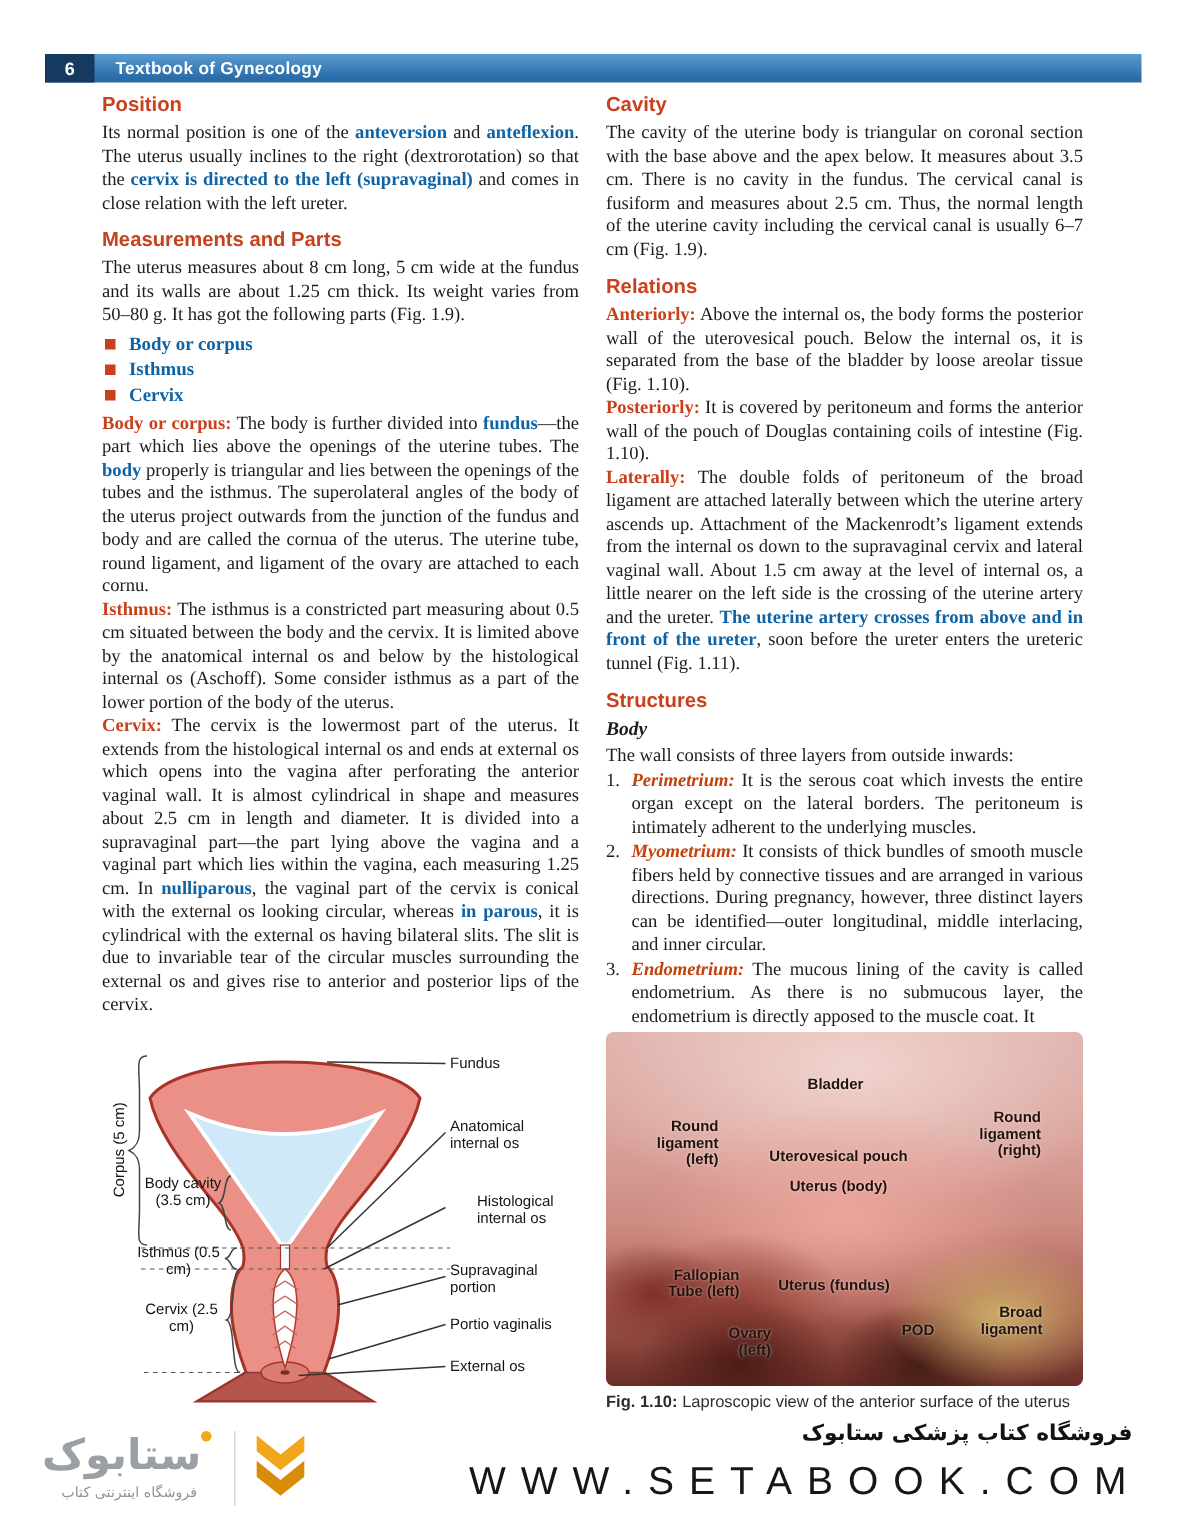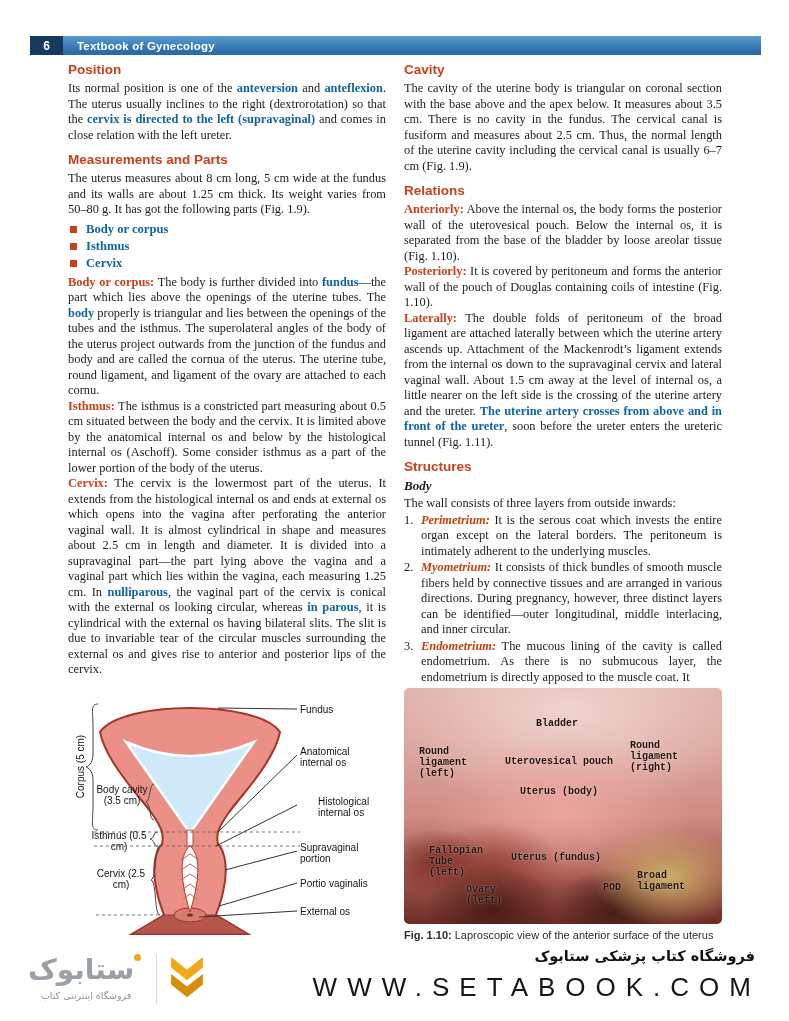--- a/index.html
+++ b/index.html
@@ -74,28 +74,28 @@
       radial-gradient(80px 55px at 66% 94%, rgba(64,26,20,.9), rgba(64,26,20,0) 75%),
       radial-gradient(90px 60px at 28% 94%, rgba(74,26,22,.95), rgba(74,26,22,0) 75%),
       radial-gradient(70px 45px at 10% 74%, rgba(123,44,36,.9), rgba(123,44,36,0) 75%),
       radial-gradient(95px 60px at 28% 76%, rgba(142,58,48,.8), rgba(142,58,48,0) 75%),
       radial-gradient(170px 95px at 50% 52%, #eba69d, rgba(235,166,157,0) 78%),
       radial-gradient(230px 120px at 52% 10%, #f0d3cd, rgba(240,211,205,0) 82%),
       linear-gradient(180deg, #dfb0aa 0%, #d9a29b 30%, #cd8a81 55%, #a65a50 78%, #6b2d26 100%);
   }
   .plab {
     position:absolute; transform:translateX(-50%);
-    font-family:Liberation Mono, monospace; font-weight:bold;
-    font-size:10px; line-height:11px; color:#23130c; text-align:left;
+    font-family:Liberation Sans, sans-serif; font-weight:bold;
+    font-size:10px; line-height:11px; color:#23130c; text-align:right;
     text-shadow:0 0 2px rgba(255,255,255,.55);
   }
   .nw { white-space:nowrap; }
   .pl-bladder { left:153px; top:30px; }
   .pl-roundleft { left:45px; top:58px; width:60px; }
-  .pl-utv { left:142px; top:68px;padding-left:26px; }
+  .pl-utv { left:142px; top:78px;padding-left:26px; }
   .pl-roundright { left:258px; top:52px; width:64px; }
   .pl-ubody { left:155px; top:98px; }
   .pl-fallopian { left:57px; top:157px; width:64px; }
   .pl-ufundus { left:152px; top:164px; }
   .pl-ovary { left:86px; top:196px; width:48px; }
   .pl-pod { left:208px; top:194px; }
   .pl-broad { left:262px; top:182px; width:58px; }
   .caption { margin-top:5px; font-family:"Liberation Sans", sans-serif; font-size:11px; color:#2d2d2d; }
   .capb { font-weight:bold; }
 

